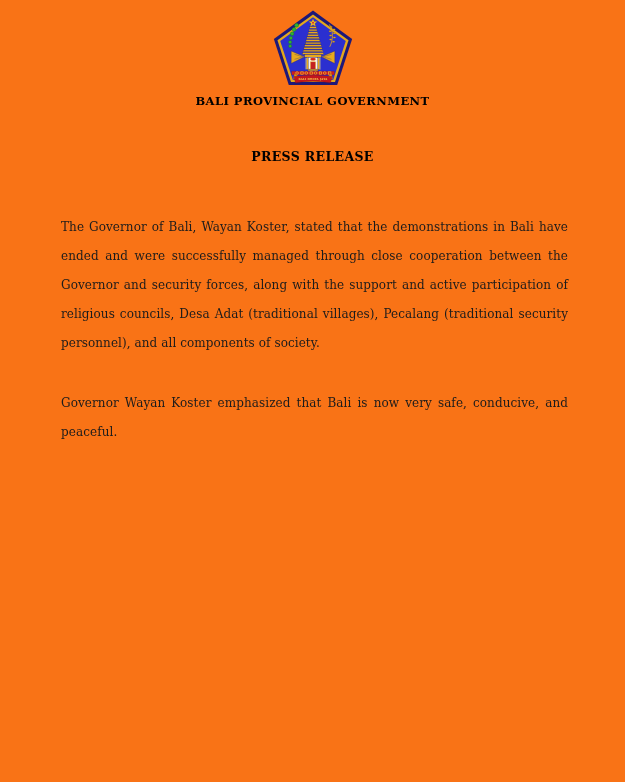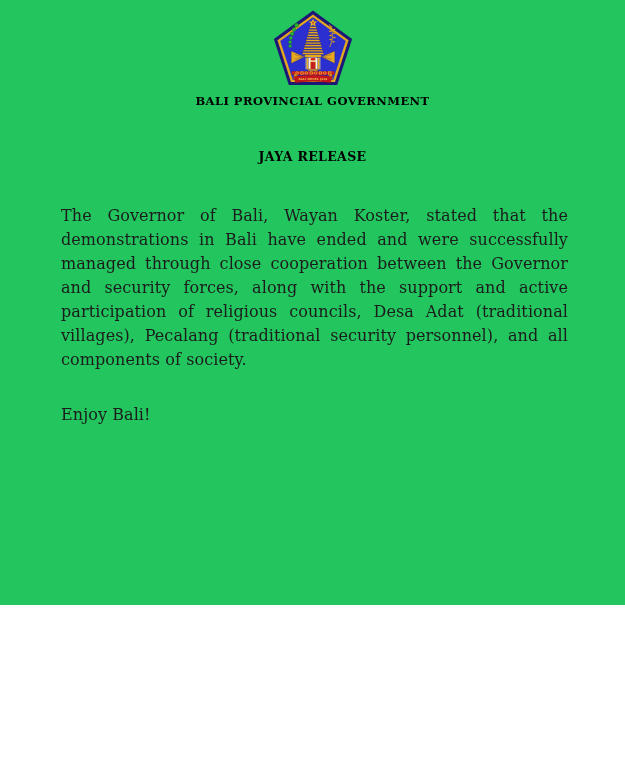--- a/index.html
+++ b/index.html
@@ -1,20 +1,20 @@
 <!DOCTYPE html>
 <html><head>
 <meta charset="utf-8">
 <style>
   html, body { margin: 0; padding: 0; background: #ffffff; }
   .page {
     position: relative;
     width: 625px;
-    height: 605px;
-    background: #22c55e;
+    height: 782px;
+    background: #f97316;
     font-family: "DejaVu Serif", "Liberation Serif", serif;
     color: #1c1c1c;
     overflow: hidden;
   }
   .emblem-wrap {
     display: flex;
     justify-content: center;
     padding-top: 8px;
   }
   .crest { width: 84px; height: 80px; display: block; }
@@ -33,23 +33,23 @@
     color: #000000;
   }
   .headline h2 {
     margin: 0;
     font-size: 12.5px;
     font-weight: 700;
     line-height: 23px;
     letter-spacing: 0.35px;
   }
   .body-copy {
-    margin: 36px 57px 0 61px;
-    font-size: 16px;
-    line-height: 24px;
+    margin: 45px 57px 0 61px;
+    font-size: 12px;
+    line-height: 29px;
     text-align: justify;
     letter-spacing: 0.08px;
   }
   .body-copy p { margin: 0 0 30.5px 0; }
   .body-copy p.sign-off { text-align: left; margin-bottom: 0; }
   .crest-motto-text {
     font-family: "DejaVu Serif", serif;
     font-weight: 700;
     letter-spacing: 0.25px;
   }
@@ -147,21 +147,21 @@
       <g>
         <path d="M27.5,81.5 Q50,77.8 72.5,81.5 L71,89 Q50,85 29,89 Z" fill="#c4161c" stroke="#7a0e12" stroke-width="0.4"></path>
         <text class="crest-motto-text" x="50" y="85.6" text-anchor="middle" font-size="3.1" fill="#f6d34a">BALI DWIPA JAYA</text>
       </g>
     </svg>
   </div>
 
   <h1 class="org-title">BALI PROVINCIAL GOVERNMENT</h1>
 
   <div class="headline">
-    <h2>JAYA RELEASE</h2>
+    <h2>PRESS RELEASE</h2>
   </div>
 
   <div class="body-copy">
     <p>The Governor of Bali, Wayan Koster, stated that the demonstrations in Bali have ended and were successfully managed through close cooperation between the Governor and security forces, along with the support and active participation of religious councils, Desa Adat (traditional villages), Pecalang (traditional security personnel), and all components of society.</p>
-    <p class="sign-off">Enjoy Bali!</p>
+    <p>Governor Wayan Koster emphasized that Bali is now very safe, conducive, and peaceful.</p>
   </div>
 
 </div>
 
 </body></html>

